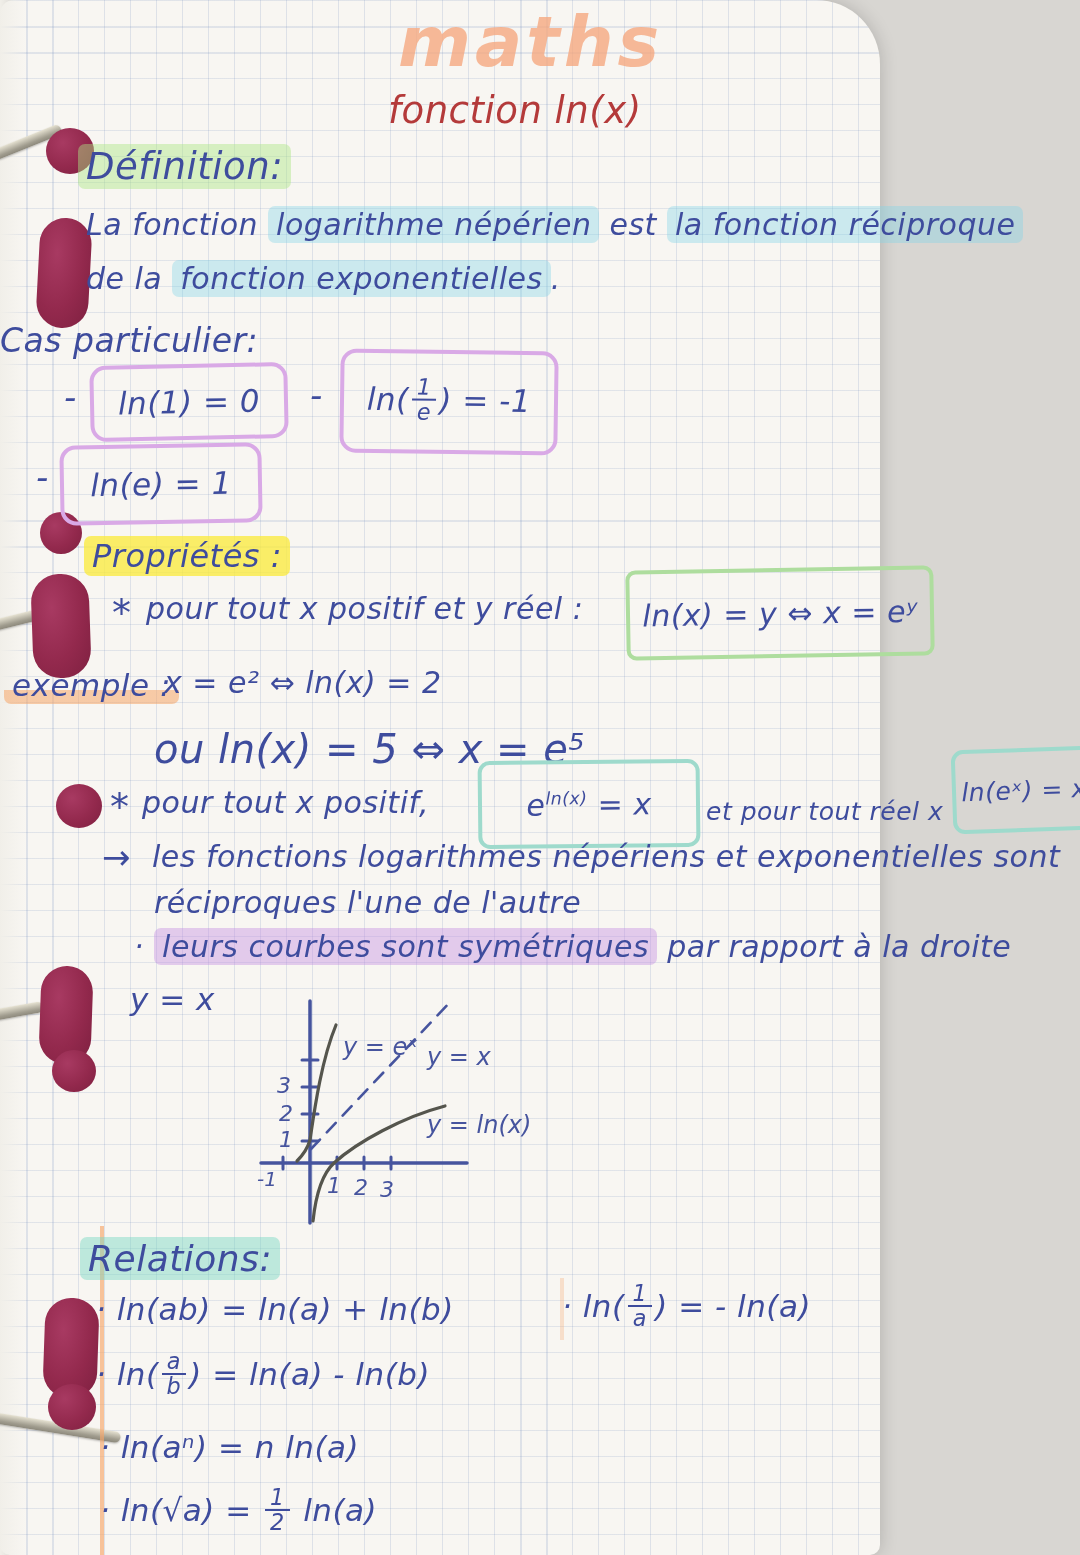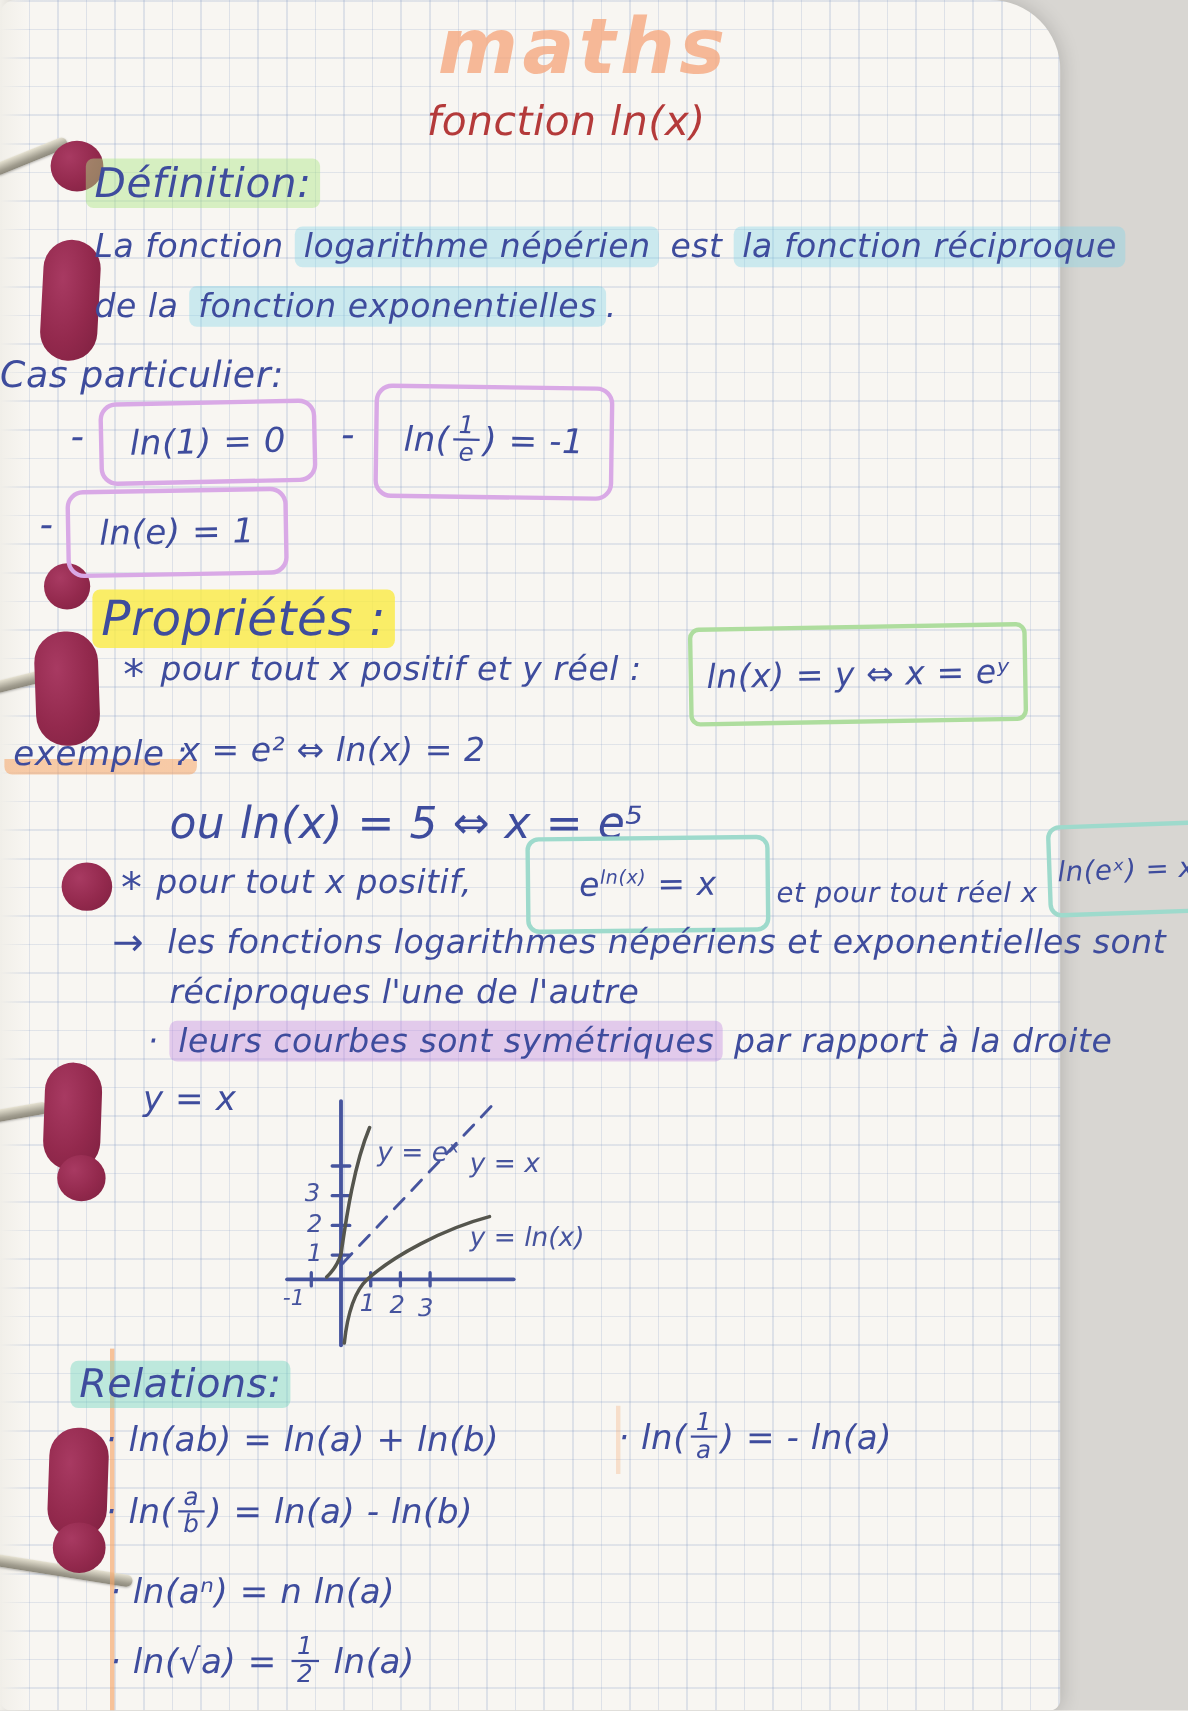--- a/index.html
+++ b/index.html
@@ -2,21 +2,21 @@
 <html><head>
 <meta charset="utf-8">
 <style>
   html,body{margin:0;padding:0;}
   body{
     width:1080px;height:1555px;position:relative;overflow:hidden;
     background:#d8d6d2;
     font-family:"DejaVu Sans",sans-serif;
   }
   .page{
-    position:absolute;left:0;top:0;width:964px;height:1555px;
+    position:absolute;left:0;top:0;width:880px;height:1555px;
     background-color:#f8f6f2;
     background-image:
       repeating-linear-gradient(to right, rgba(116,142,190,.20) 0 1.5px, transparent 1.5px 26px),
       repeating-linear-gradient(to bottom, rgba(116,142,190,.18) 0 1.5px, transparent 1.5px 26px);
     border-radius:14px 64px 10px 10px;
     box-shadow:0 0 18px rgba(0,0,0,.18);
   }
   .edge{
     position:absolute;left:0;top:0;bottom:0;width:26px;
     background:linear-gradient(to right,#f1efe9,rgba(248,246,242,0));
@@ -114,21 +114,21 @@
           <span class="fd">e</span>
         </span><span>) = -1</span>
     </span>
   </div>
 
   <div class="hw" style="left:36px;top:458px;font-size:34px;">-</div>
   <div class="box box-purple" style="left:60px;top:444px;width:194px;height:72px;transform:rotate(-1deg);">
     <span class="hwc" style="font-size:31px;">ln(e) = 1</span>
   </div>
 
-  <div class="hw" style="left:84px;top:538px;font-size:44px;">
+  <div class="hw" style="left:84px;top:538px;font-size:32px;">
     <span class="hl hl-yellow">Propriétés :</span>
   </div>
 
   <div class="hw" style="left:112px;top:592px;font-size:38px;">*</div>
   <div class="hw" style="left:146px;top:592px;font-size:30px;">pour tout x positif et y réel :</div>
   <div class="box box-green" style="left:626px;top:568px;width:300px;height:82px;transform:rotate(-1deg);">
     <span class="hwc" style="font-size:30px;">ln(x) = y ⇔ x = eʸ</span>
   </div>
 
   <div class="hw" style="left:4px;top:668px;font-size:31px;">
@@ -174,21 +174,21 @@
     <span class="glabel" style="left:192px;top:116px;font-size:24px;">y = ln(x)</span>
     <span class="glabel" style="left:42px;top:78px;font-size:22px;">3</span>
     <span class="glabel" style="left:44px;top:106px;font-size:22px;">2</span>
     <span class="glabel" style="left:44px;top:132px;font-size:22px;">1</span>
     <span class="glabel" style="left:22px;top:172px;font-size:20px;">-1</span>
     <span class="glabel" style="left:92px;top:178px;font-size:22px;">1</span>
     <span class="glabel" style="left:119px;top:180px;font-size:22px;">2</span>
     <span class="glabel" style="left:145px;top:182px;font-size:22px;">3</span>
   </div>
 
-  <div class="hw" style="left:64px;top:1238px;font-size:36px;font-style:italic;">
+  <div class="hw" style="left:80px;top:1238px;font-size:36px;font-style:italic;">
     <span class="hl hl-teal">Relations:</span>
   </div>
 
   <div class="hw" style="left:96px;top:1292px;font-size:31px;">
     <span>·</span>
     <span>ln(ab) = ln(a) + ln(b)</span>
   </div>
 
   <div class="hw" style="left:562px;top:1284px;font-size:31px;">
     <span>·</span>

